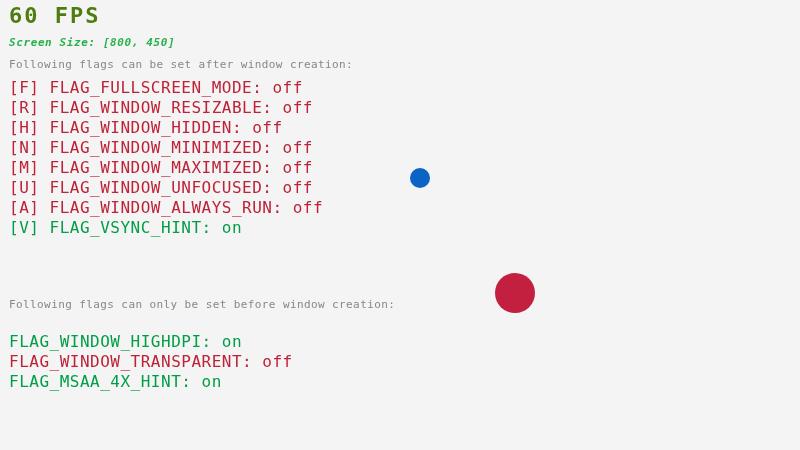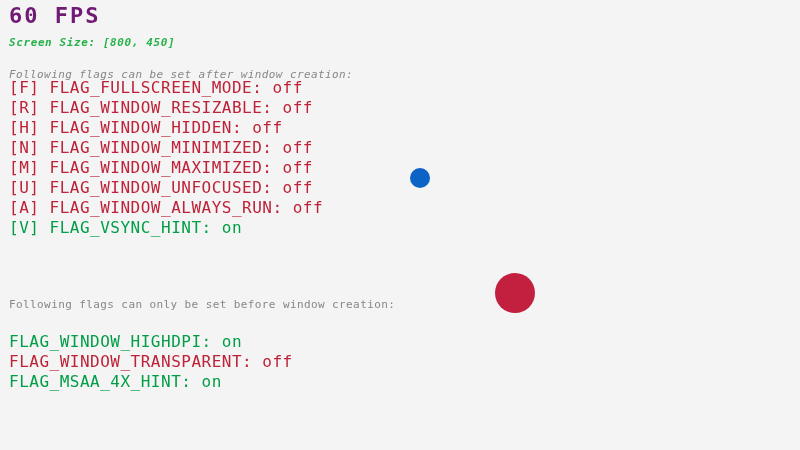--- a/index.html
+++ b/index.html
@@ -51,21 +51,21 @@
 
   .section-head {
     position: absolute;
     left: 9px;
     font-size: 11px;
     letter-spacing: 0.4px;
     color: #878787;
     line-height: 14px;
     white-space: pre;
   }
-  .section-head.after  { top: 68px; font-style: italic; }
+  .section-head.after  { top: 58px; }
   .section-head.before { top: 298px; }
 
   .flag-list {
     position: absolute;
     left: 9px;
     margin: 0;
     padding: 0;
     list-style: none;
   }
   .flag-list.after  { top: 78px; }
@@ -107,21 +107,21 @@
     width: 40px;
     height: 40px;
     background: #c32040;
   }
 </style>
 </head>
 <body style="background: rgb(244, 244, 244);">
 
 <div id="app" style="background: rgb(244, 244, 244);">
 
-  <div class="fps" style="color: #701a75;">60 FPS</div>
+  <div class="fps" style="color: #4d7c0f;">60 FPS</div>
 
   <div class="screen-size" style="color: rgb(40, 178, 75);">Screen Size: [800, 450]</div>
 
   <div class="section-head after">Following flags can be set after window creation:</div>
 
   <ul class="flag-list after" id="flags-after">
       <li class="flag-row off"><span class="key">[F] </span><span class="name">FLAG_FULLSCREEN_MODE</span><span class="sep">: </span><span class="state">off</span></li>
       <li class="flag-row off"><span class="key">[R] </span><span class="name">FLAG_WINDOW_RESIZABLE</span><span class="sep">: </span><span class="state">off</span></li>
       <li class="flag-row off"><span class="key">[H] </span><span class="name">FLAG_WINDOW_HIDDEN</span><span class="sep">: </span><span class="state">off</span></li>
       <li class="flag-row off"><span class="key">[N] </span><span class="name">FLAG_WINDOW_MINIMIZED</span><span class="sep">: </span><span class="state">off</span></li>

